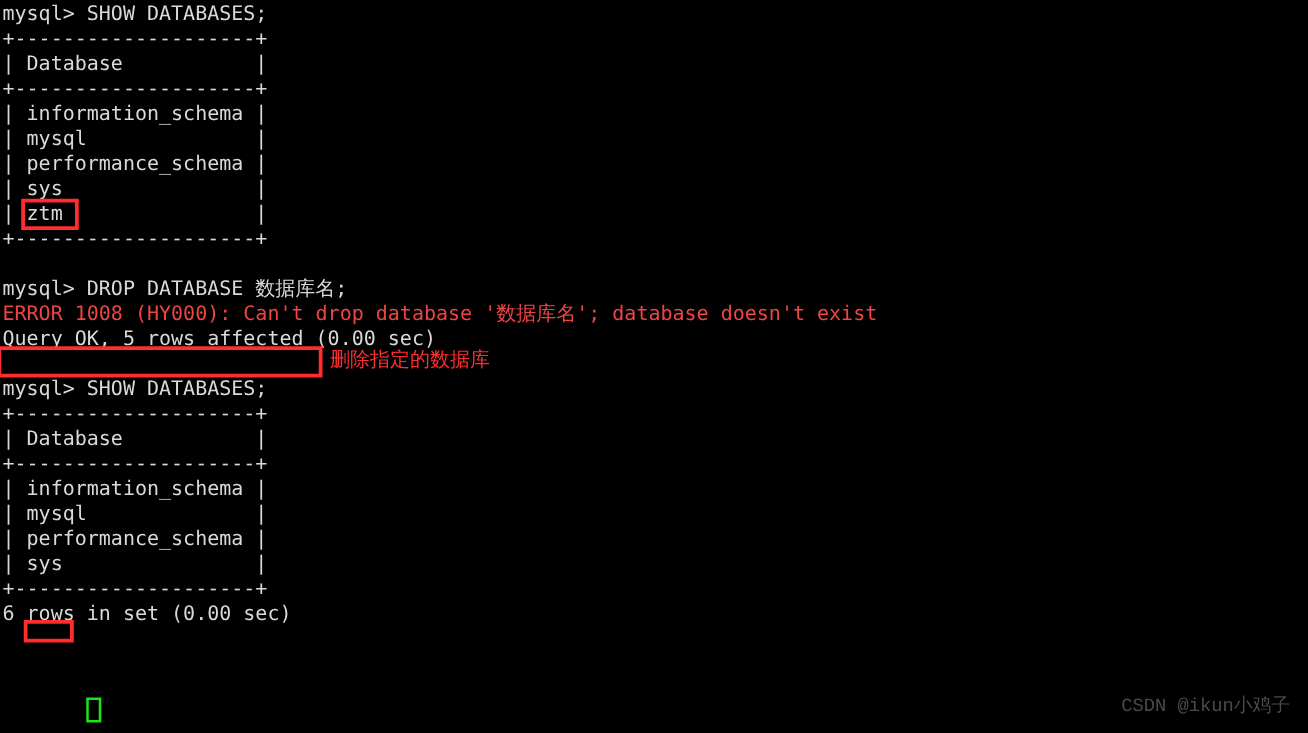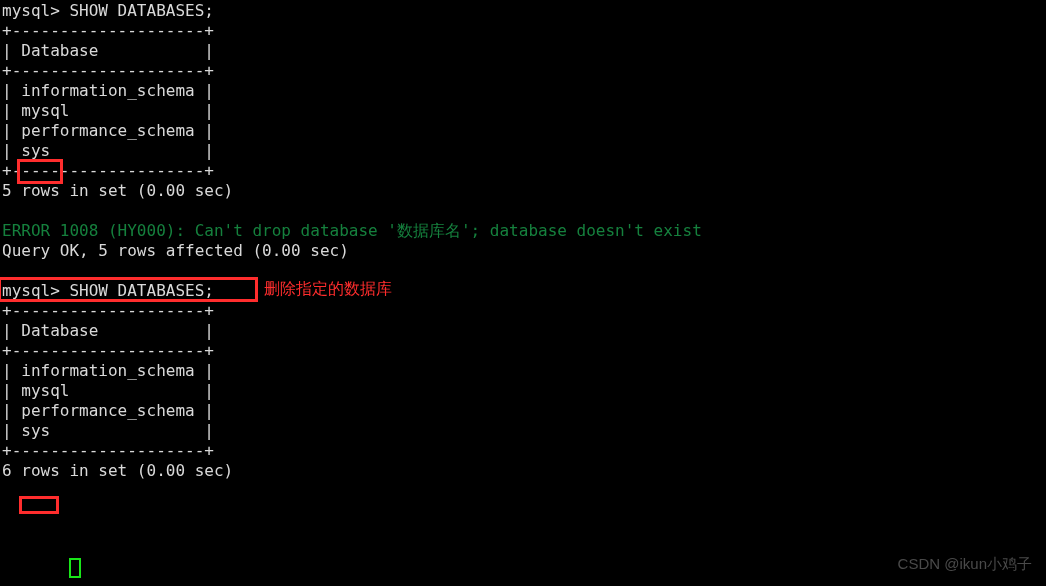--- a/index.html
+++ b/index.html
@@ -30,21 +30,21 @@
     letter-spacing: 0px;
     color: #d9d9d9;
     white-space: pre;
     padding-left: 2px;
     font-family: "DejaVu Sans Mono", "Liberation Mono", monospace;
   }
   .line.blank {
     color: transparent;
   }
   .line.err {
-    color: #15803d;
+    color: #ef4444;
   }
   
   .redbox {
     position: absolute;
     border: 3px solid #ff2d2d;
     box-sizing: border-box;
     pointer-events: none;
   }
   #box-ztm {
     left: 17px;
@@ -83,41 +83,42 @@
     border: 2px solid #19e619;
     box-sizing: border-box;
     background: transparent;
   }
   #watermark {
     position: absolute;
     right: 14px;
     bottom: 12px;
     font-size: 15px;
     color: #4a4a4a;
-    font-family: Liberation Sans, sans-serif;
+    font-family: Liberation Mono, monospace;
     white-space: pre;
   }
 </style>
 </head>
 <body>
 
 <div id="screen">
 
   <div id="terminal">
       <div class="line">mysql&gt; SHOW DATABASES;</div>
       <div class="line">+--------------------+</div>
       <div class="line">| Database           |</div>
       <div class="line">+--------------------+</div>
       <div class="line">| information_schema |</div>
       <div class="line">| mysql              |</div>
       <div class="line">| performance_schema |</div>
       <div class="line">| sys                |</div>
+      <div class="line">| ztm                |</div>
       <div class="line">+--------------------+</div>
-      <div class="line">5 rows in set (0.00 sec)</div>
       <div class="line blank"></div>
+      <div class="line">mysql&gt; DROP DATABASE 数据库名;</div>
       <div class="line err">ERROR 1008 (HY000): Can't drop database '数据库名'; database doesn't exist</div>
       <div class="line">Query OK, 5 rows affected (0.00 sec)</div>
       <div class="line blank"></div>
       <div class="line">mysql&gt; SHOW DATABASES;</div>
       <div class="line">+--------------------+</div>
       <div class="line">| Database           |</div>
       <div class="line">+--------------------+</div>
       <div class="line">| information_schema |</div>
       <div class="line">| mysql              |</div>
       <div class="line">| performance_schema |</div>

